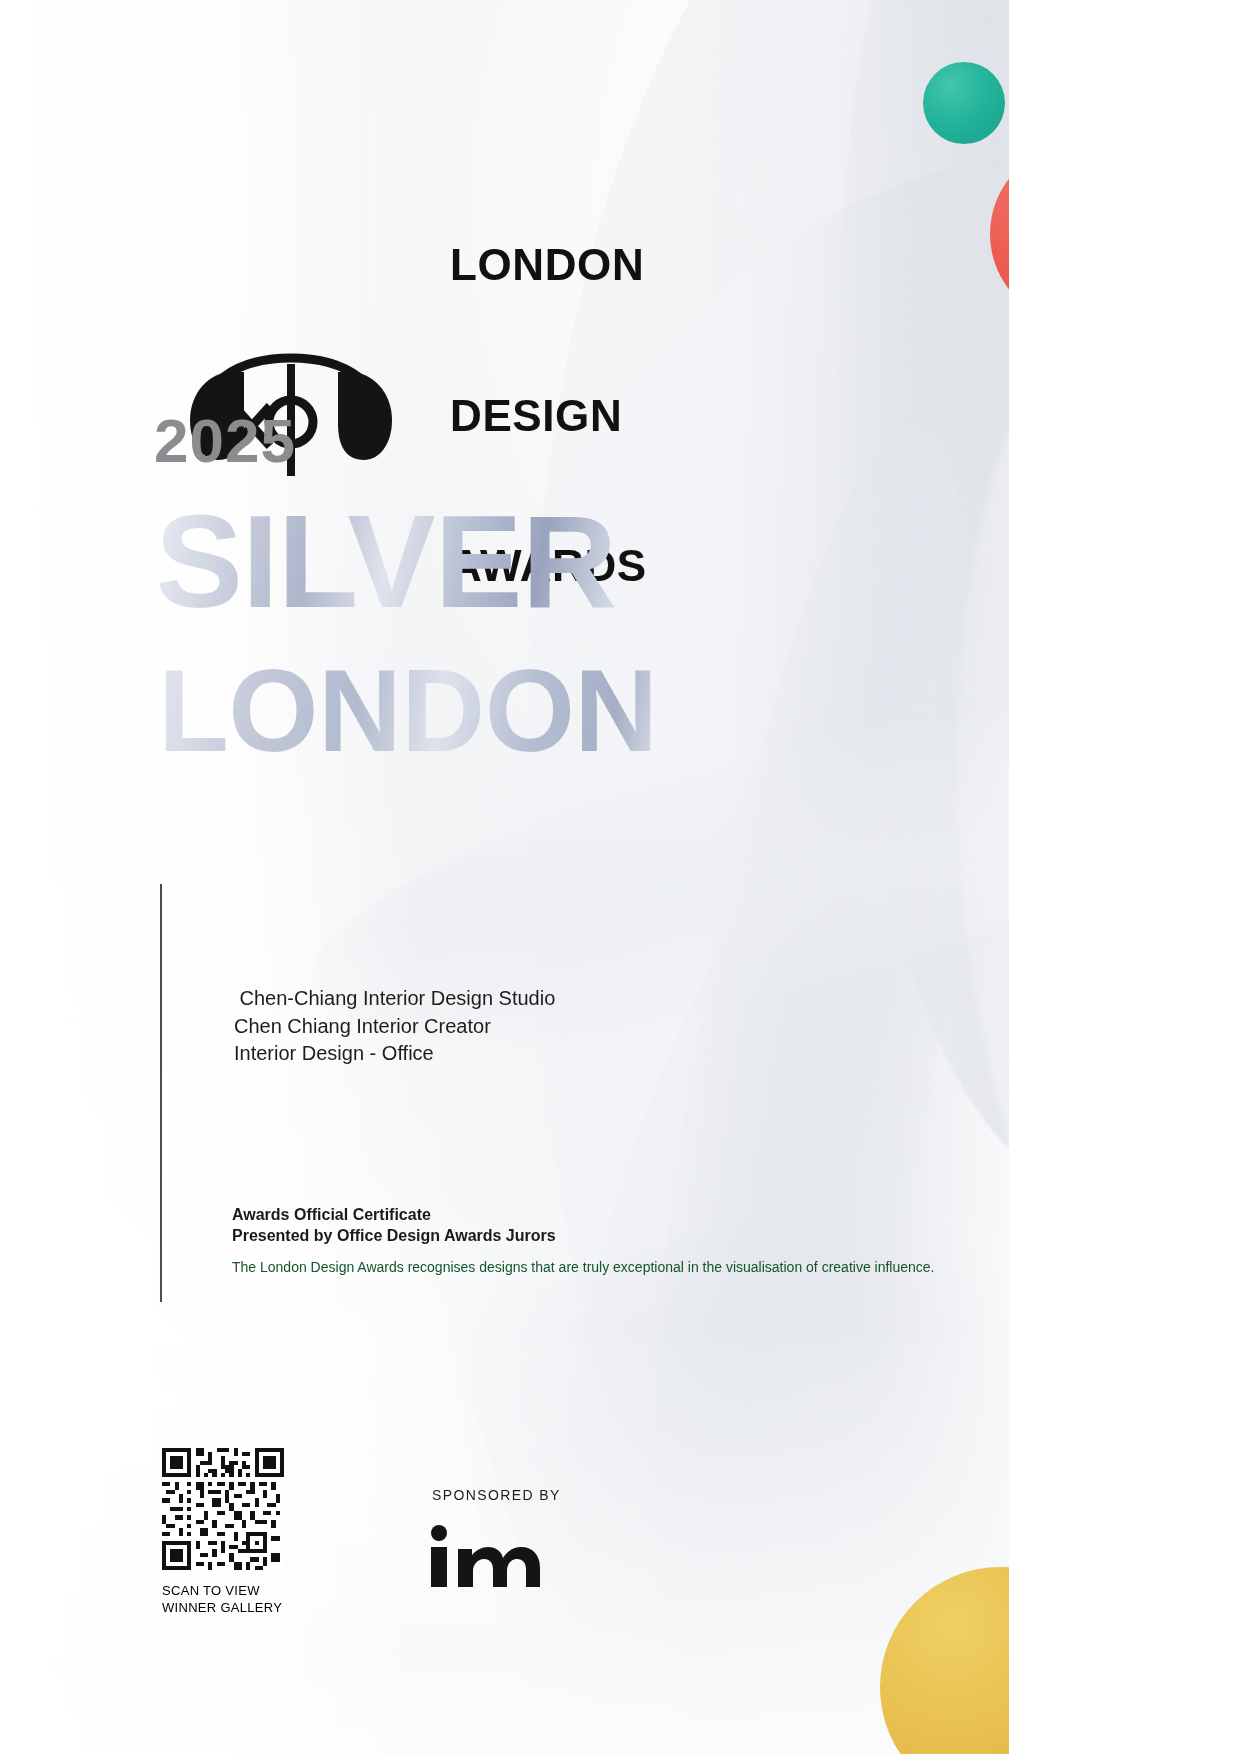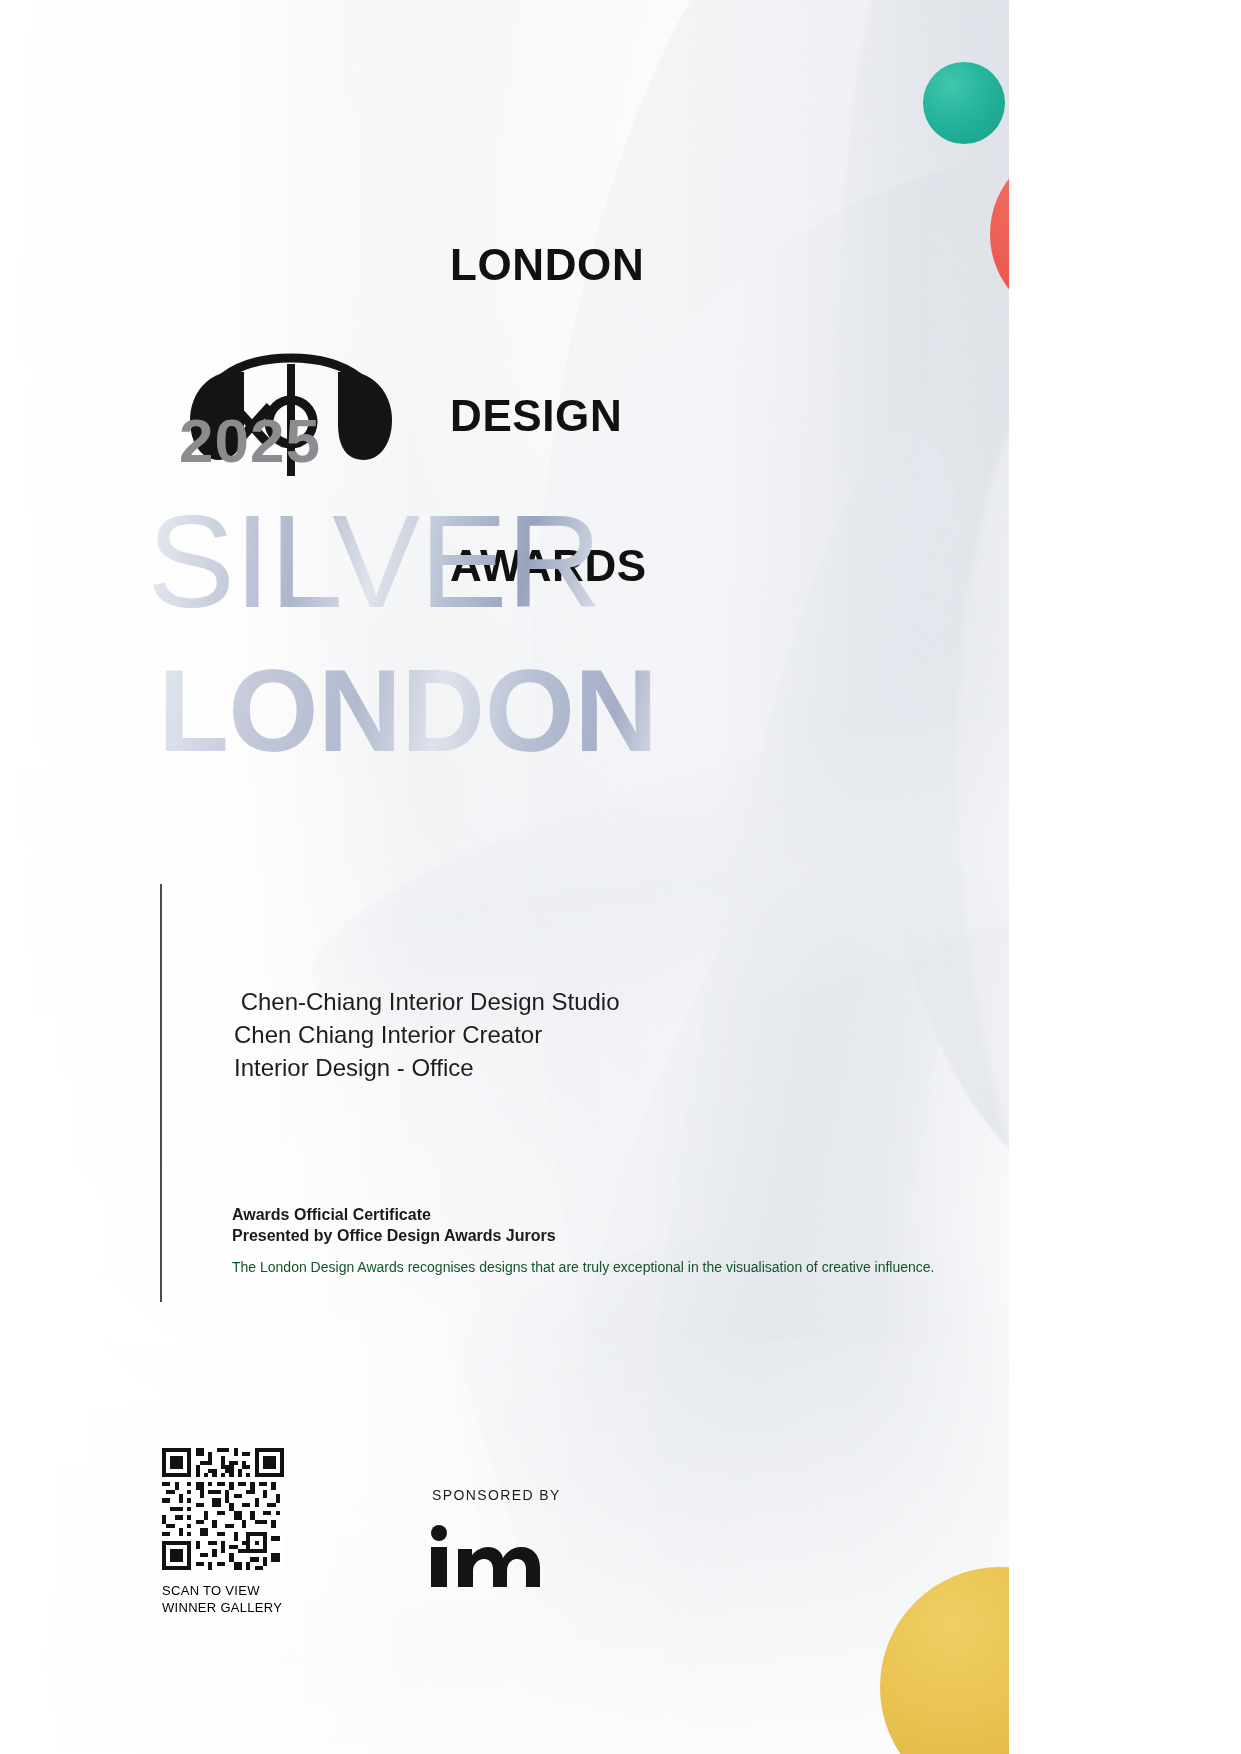--- a/index.html
+++ b/index.html
@@ -129,33 +129,33 @@
     line-height: 1.14;
     letter-spacing: 0.6px;
     color: #111111;
     white-space: pre;
   }
   .logo-text div { display: block; }
 
   
   .year {
     position: absolute;
-    left: 179px;
+    left: 154px;
     top: 405px;
     font-size: 62px;
     font-weight: 700;
     color: #8c8c90;
     letter-spacing: 1px;
   }
   .award-rank {
     position: absolute;
-    left: 147px;
+    left: 155px;
     top: 495px;
     font-size: 132px;
-    font-weight: 400;
+    font-weight: 700;
     letter-spacing: -1px;
     line-height: 1.02;
     background: linear-gradient(100deg, #e9ecf2 0%, #c9cedd 18%, #aeb6cc 34%, #dfe3ec 50%, #b8c0d4 66%, #9aa3bd 82%, #dadfe9 100%);
     -webkit-background-clip: text;
     background-clip: text;
     color: transparent;
     white-space: pre;
   }
   .award-word2 {
     position: absolute;
@@ -187,21 +187,21 @@
     top: 895px;
     font-size: 29px;
     font-weight: 700;
     color: #1a1a1a;
     letter-spacing: 0.1px;
   }
   .recipient {
     position: absolute;
     left: 234px;
     top: 985px;
-    font-size: 24px;
+    font-size: 20px;
     line-height: 1.38;
     color: #1d1d1d;
     font-weight: 400;
   }
   .recipient div { white-space: pre; }
 
   .official {
     position: absolute;
     left: 232px;
     top: 1204px;

